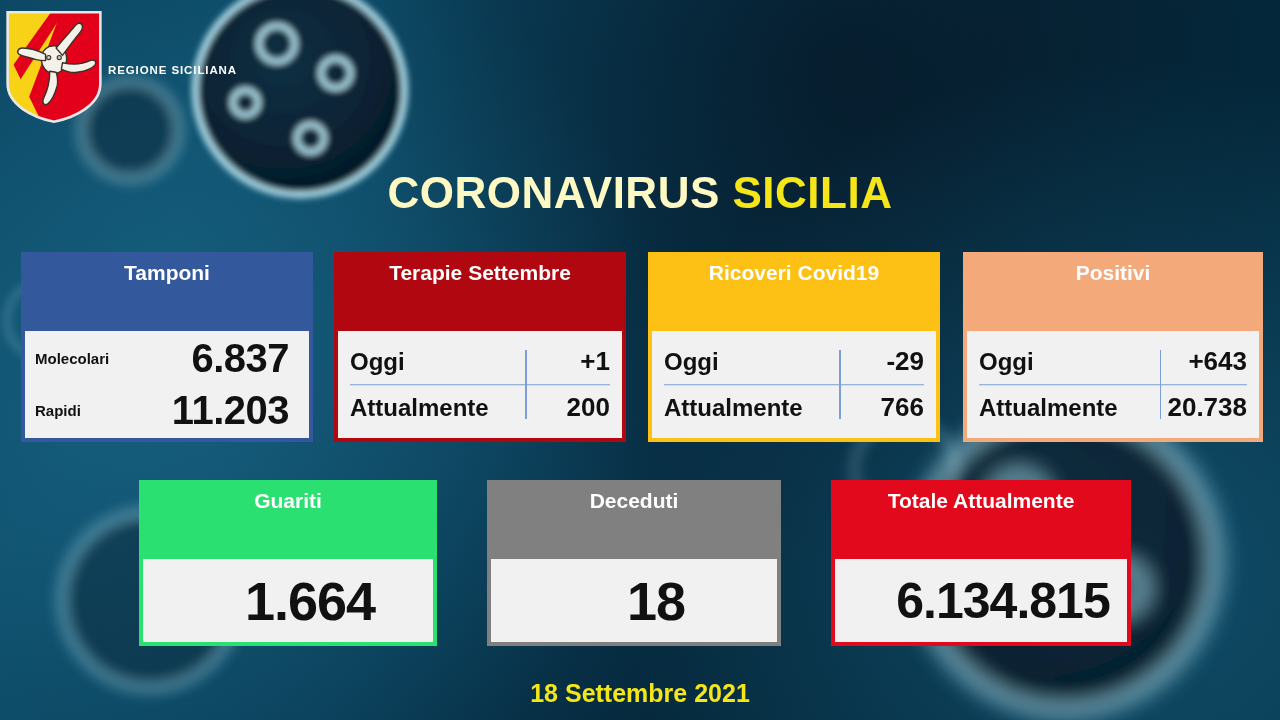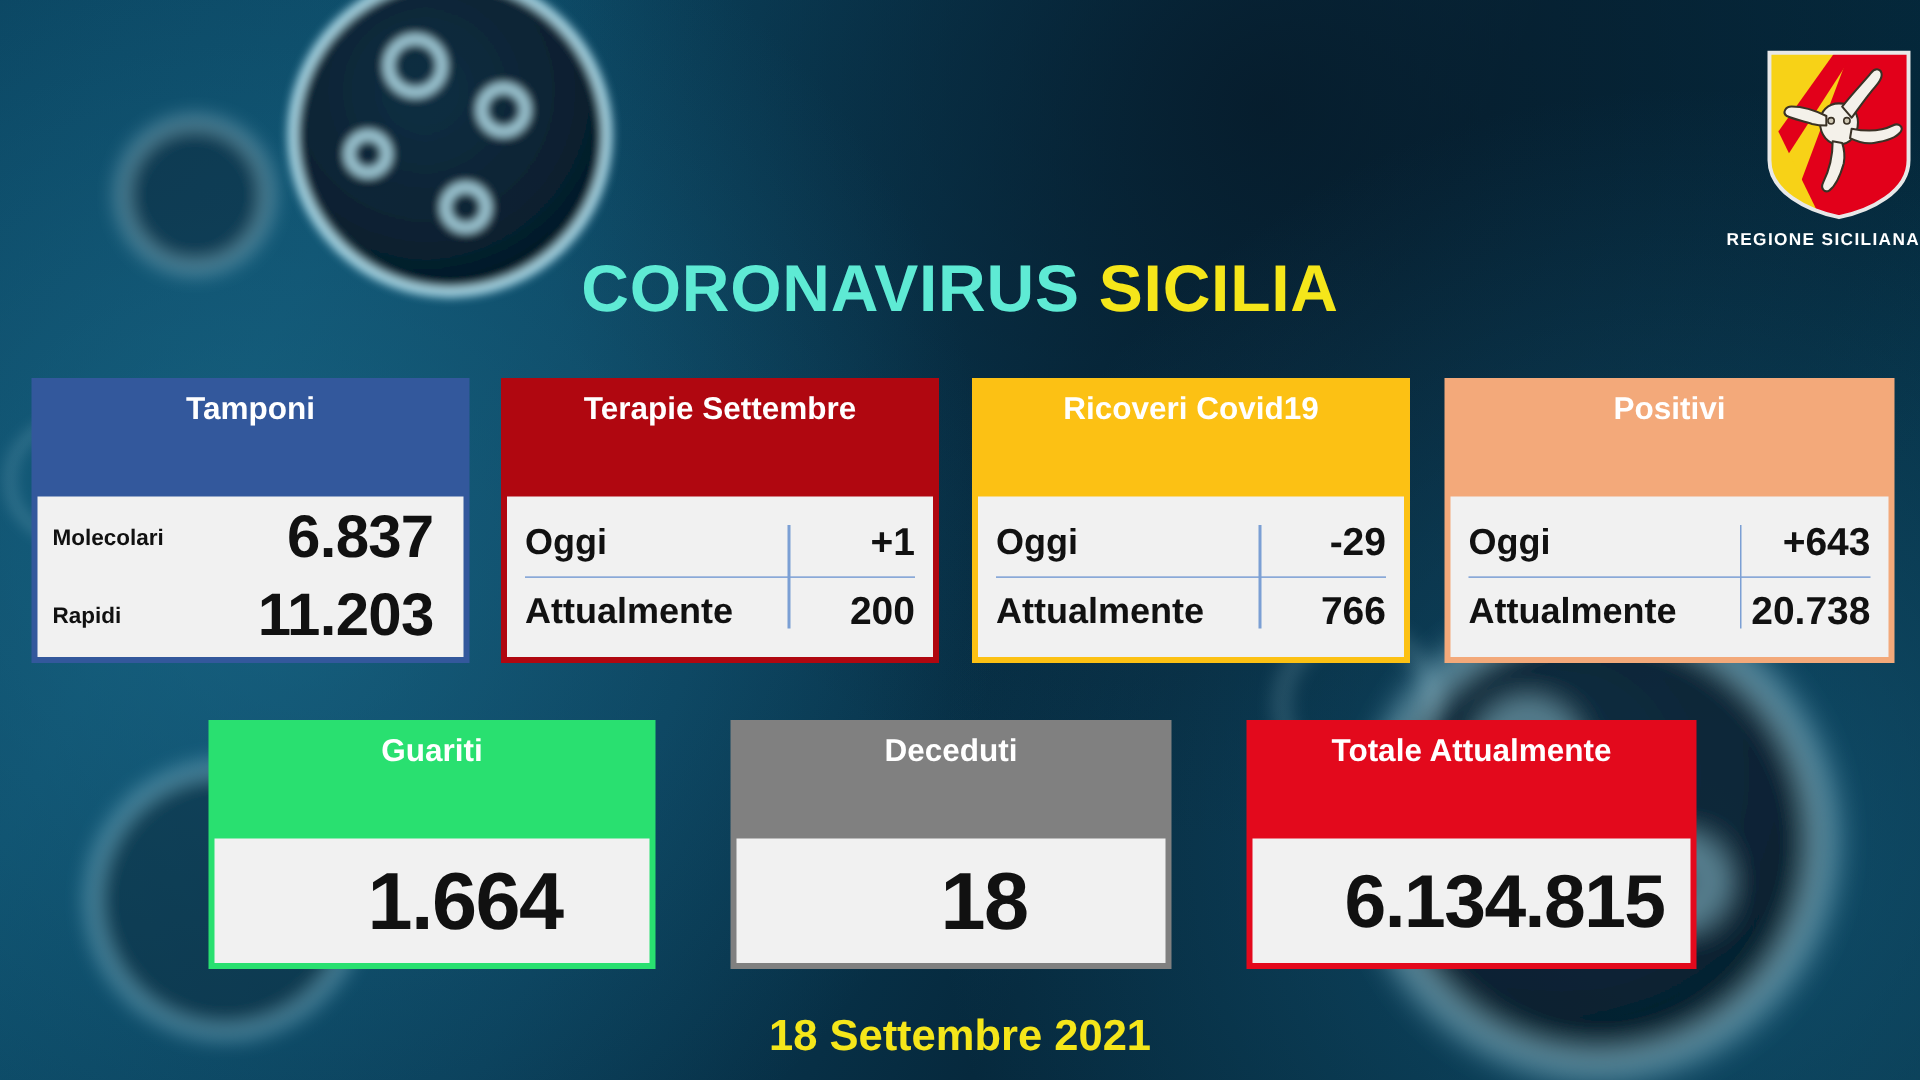--- a/index.html
+++ b/index.html
@@ -16,42 +16,42 @@
     background:
       radial-gradient(circle at 14% 52%, rgba(31,116,150,0.55) 0%, rgba(31,116,150,0) 42%),
       radial-gradient(circle at 88% 78%, rgba(26,104,140,0.55) 0%, rgba(26,104,140,0) 40%),
       radial-gradient(circle at 66% 10%, rgba(6,26,41,0.85) 0%, rgba(6,26,41,0) 46%),
       linear-gradient(118deg,#0a4460 0%,#0c4a66 18%,#093b55 42%,#06293d 62%,#04293c 80%,#063246 100%);
   }
   #bg svg { position:absolute; inset:0; width:100%; height:100%; }
 
   
   #crest-wrap {
-    position:absolute; left:0; right:0; top:31px;
-    display:flex; flex-direction:column; align-items:flex-end;
+    position:absolute; left:0; right:0; top:8px;
+    display:flex; flex-direction:row; align-items:center;
   }
   #crest { width:108px; height:118px; display:block; }
   #crest-caption {
     margin-top:5px;
     color:#ffffff;
     font-size:11.5px;
     font-weight:bold;
     letter-spacing:0.9px;
   }
 
   
   #title {
     position:absolute; left:0; right:0; top:168px;
     text-align:center;
     font-size:44px;
     font-weight:bold;
     letter-spacing:0.5px;
     white-space:nowrap;
   }
-  #title .w { color:#5eead4; }
+  #title .w { color:#fef9c3; }
   #title .y { color:#f5e61a; }
 
   
   .card {
     position:absolute;
     padding:4px;
     display:flex; flex-direction:column;gap:13px;
   }
   .card-head {
     text-align:center;
@@ -103,21 +103,21 @@
     padding-left:44px;
   }
   .bigval.wide { font-size:50px; }
 
   
   #date {
     position:absolute; left:0; right:0; bottom:12px;
     text-align:center;
     color:#f5e61a;
     font-weight:bold;
-    font-size:29px;
+    font-size:25px;
     white-space:nowrap;
   }
 </style>
 </head>
 <body>
 
 <div id="bg">
   <svg viewBox="0 0 1280 720" preserveAspectRatio="none">
     <defs>
       <filter id="bl1" x="-60%" y="-60%" width="220%" height="220%">

